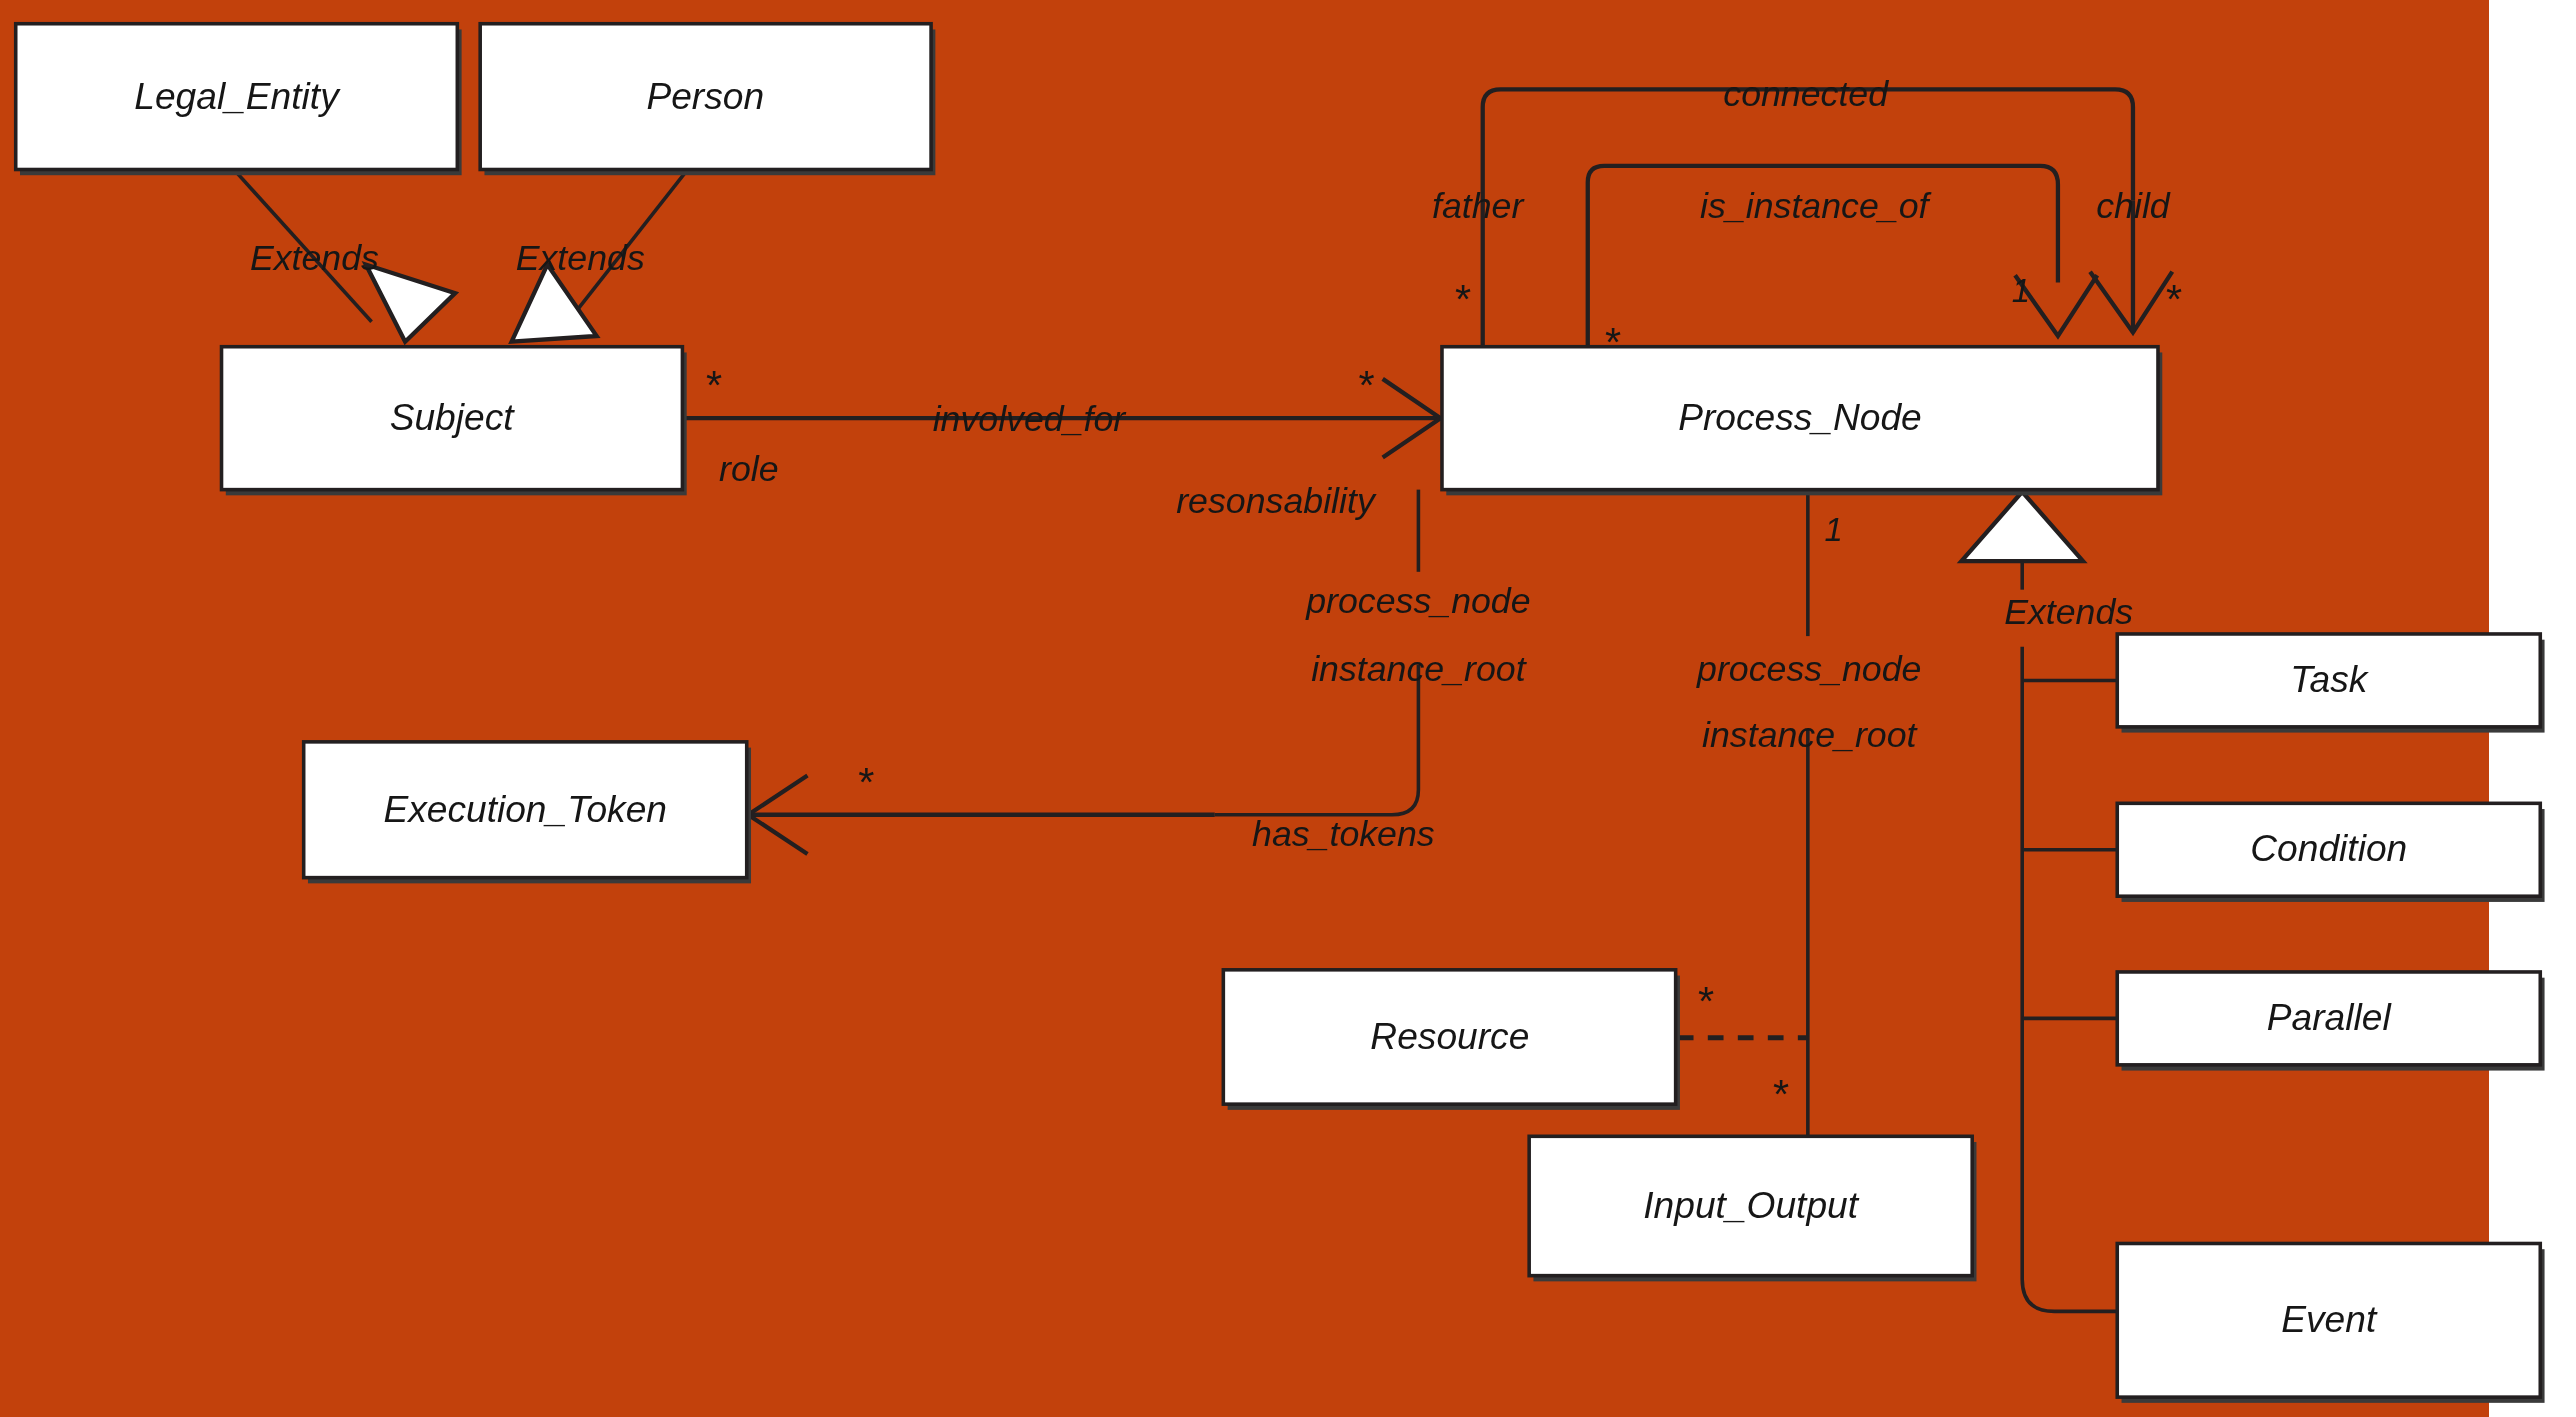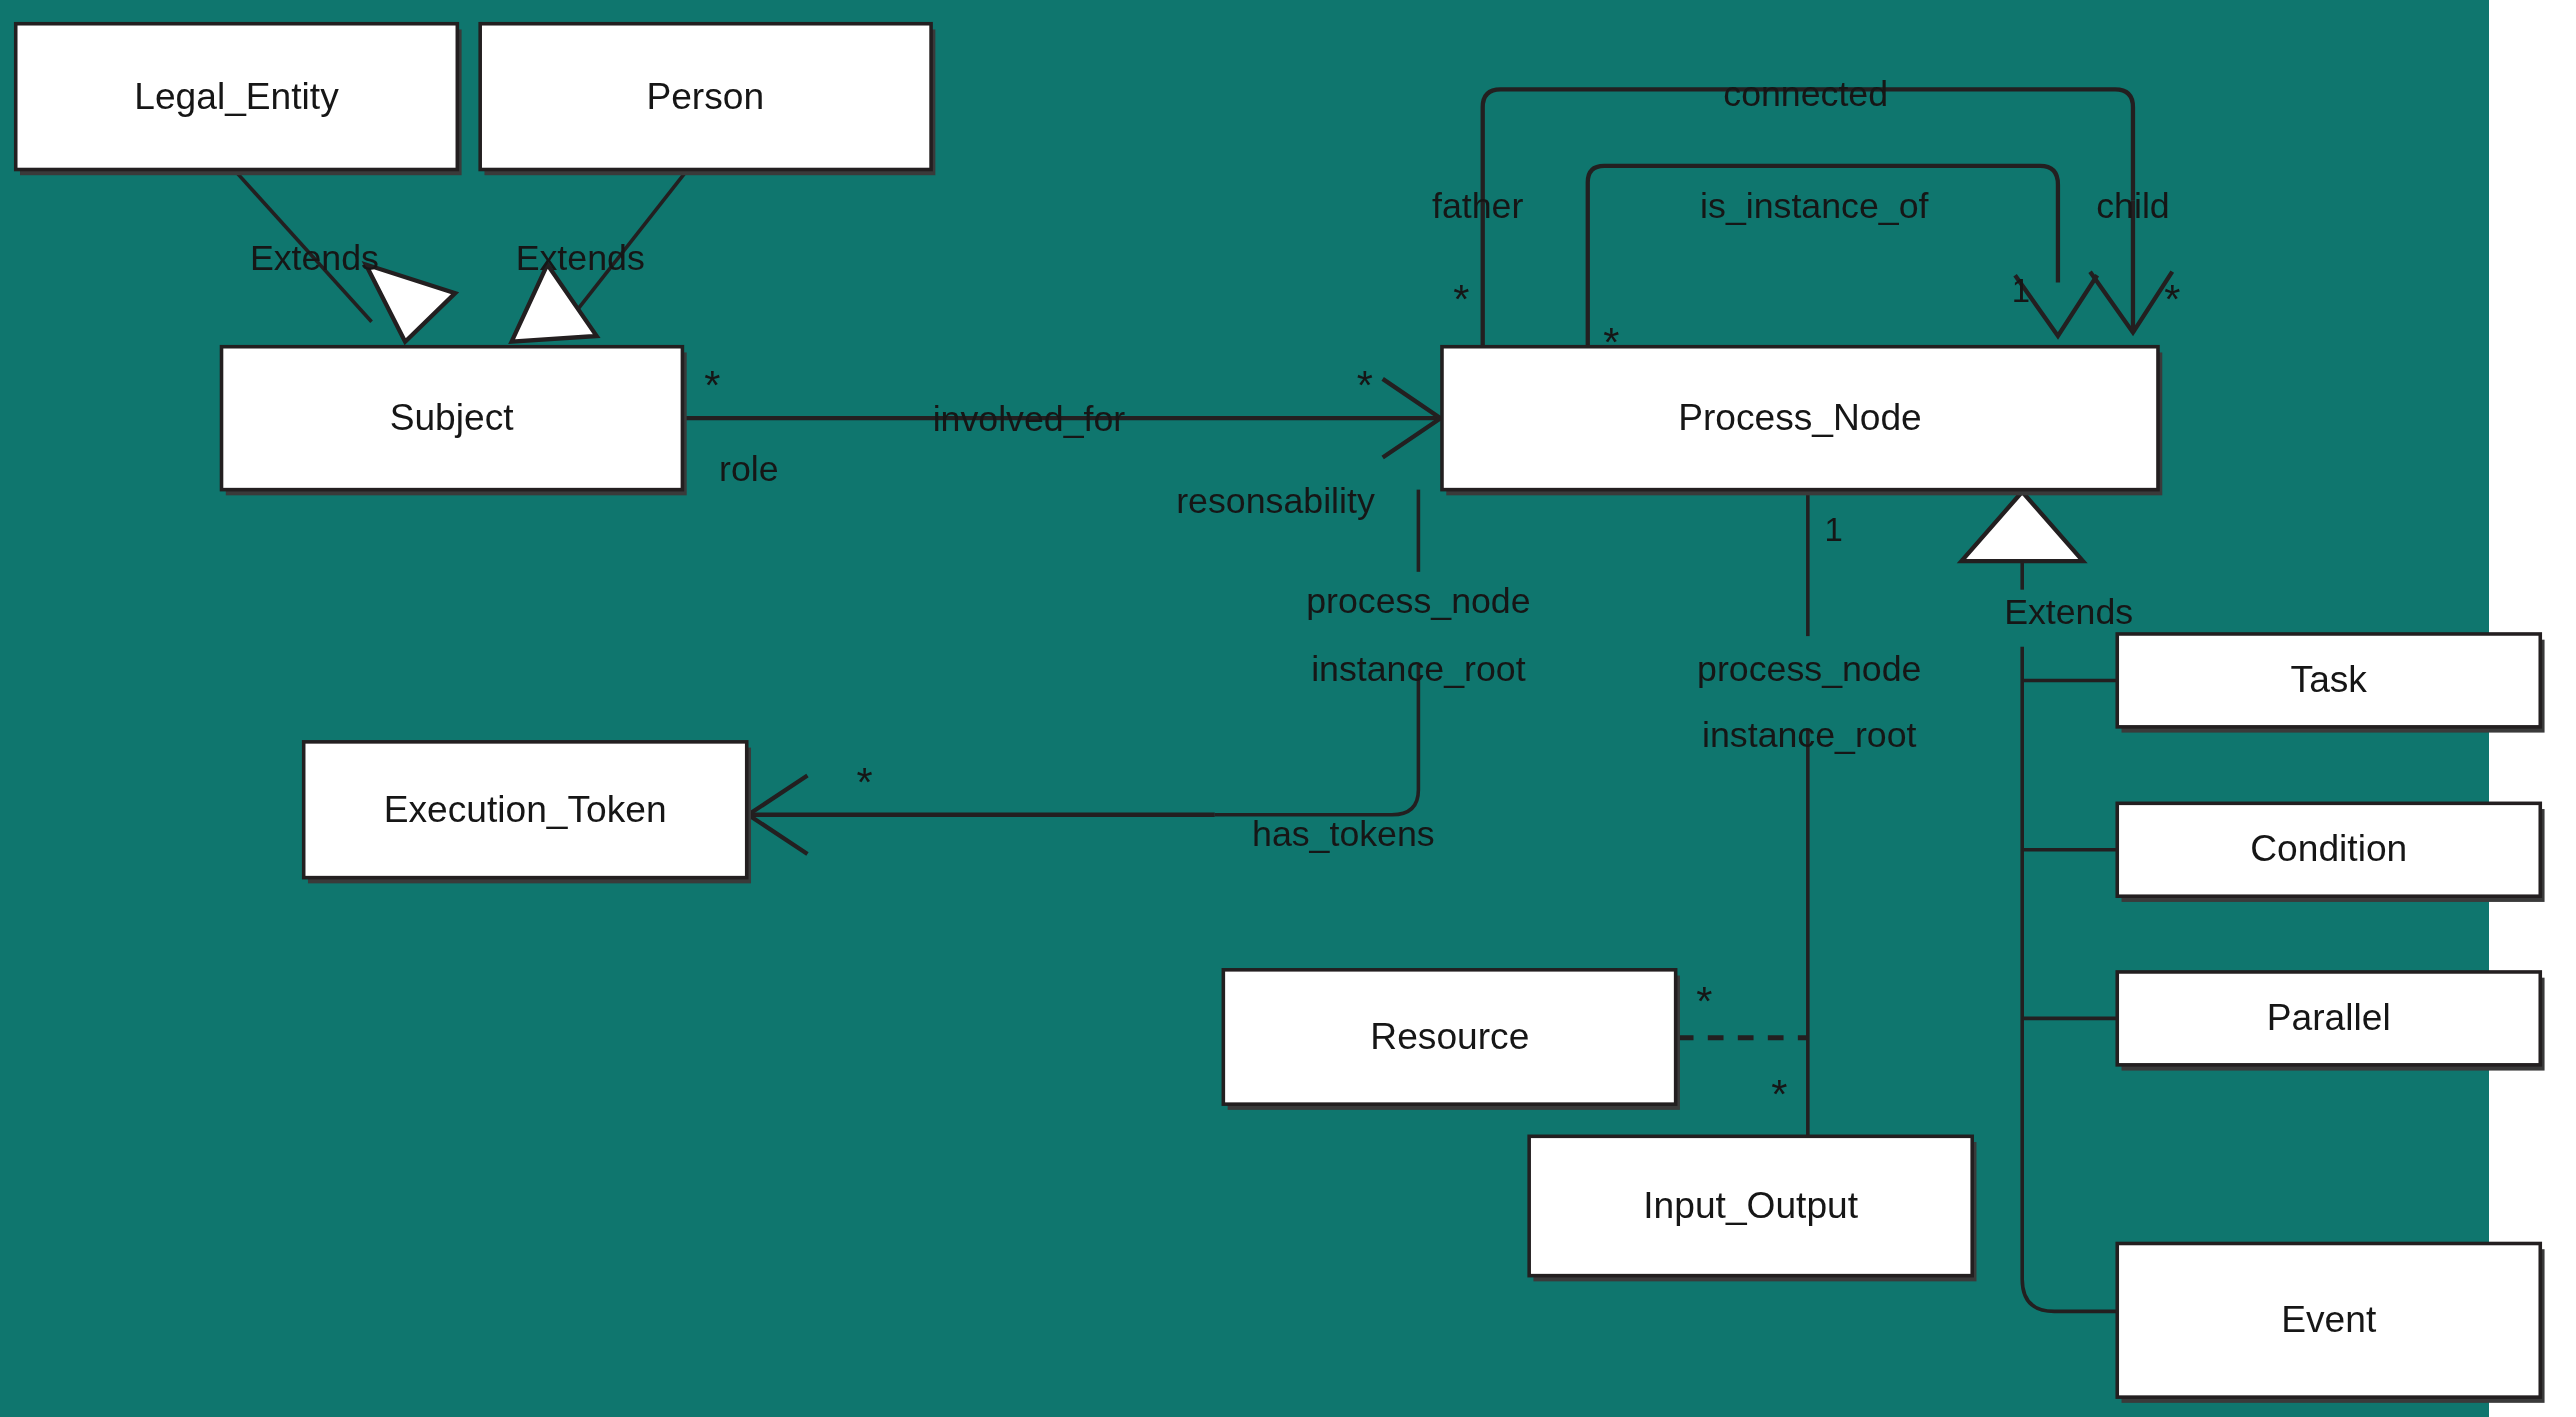--- a/index.html
+++ b/index.html
@@ -11,21 +11,22 @@
   body {
     width: 2576px;
     height: 1418px;
     overflow: hidden;
     font-family: "Liberation Sans", sans-serif;
   }
   #diagram-root {
     position: relative;
     width: 2489px;
     height: 1418px;
-    background: #0f766e;
+    background: #c2410c;
+    font-style: italic;
   }
   svg#uml-canvas {
     position: absolute;
     top: 0;
     left: 0;
     width: 2576px;
     height: 1418px;
     display: block;
   }
   .cls-box {

